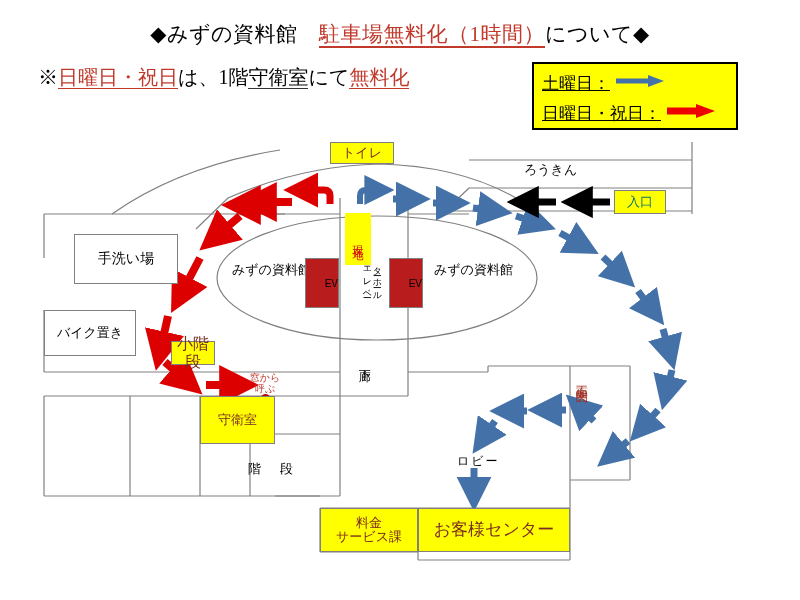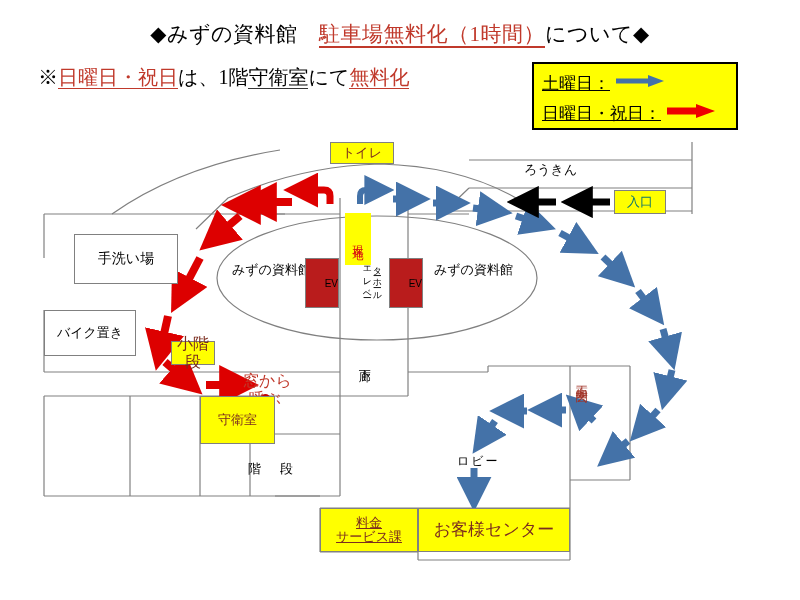--- a/index.html
+++ b/index.html
@@ -118,21 +118,21 @@
     box-sizing: border-box;
     display: flex;
     align-items: center;
     justify-content: flex-end;
     font-size: 10px;
     font-family: "Liberation Sans", sans-serif;
   }
   .small-red {
     position: absolute;
     color: #c0392b;
-    font-size: 16px;
+    font-size: 10px;
     text-align: center;
     line-height: 1.1;
     white-space: nowrap;
   }
   .reddot {
     position: absolute;
     width: 9px; height: 9px;
     border-radius: 50%;
     background: #c00000;
   }
@@ -346,21 +346,21 @@
   </div>
 
   <div class="lab vert" style="left:574px; top:376px; font-size:12px; color:#a03226; letter-spacing:2px;">
     <span>正面玄関</span>
   </div>
 
   <div class="lab" style="left:457px; top:455px; font-size:12px; letter-spacing:2px;">
     <span>ロビー</span>
   </div>
 
-  <div class="ybox dark" style="left:320px; top:508px; width:98px; height:44px; flex-direction:column; font-size:13px;text-decoration:underline;">
+  <div class="ybox dark" style="left:320px; top:508px; width:98px; height:44px; flex-direction:column; font-size:13px;">
     <span>料金</span>
     <span>サービス課</span>
   </div>
 
   <div class="ybox dark" style="left:418px; top:508px; width:152px; height:44px; font-size:17px;">
     <span>お客様センター</span>
   </div>
 
 </div>
 

